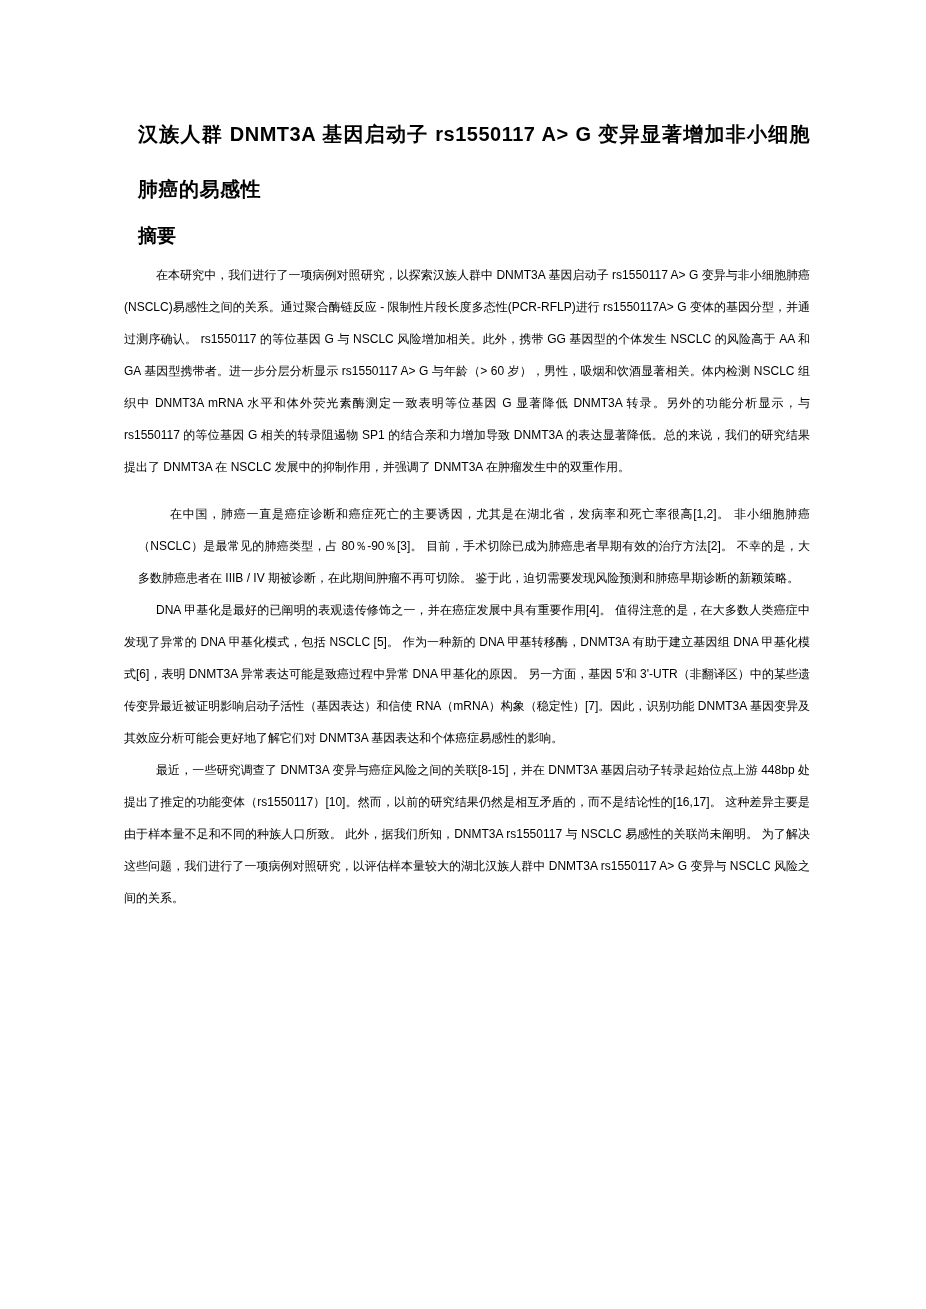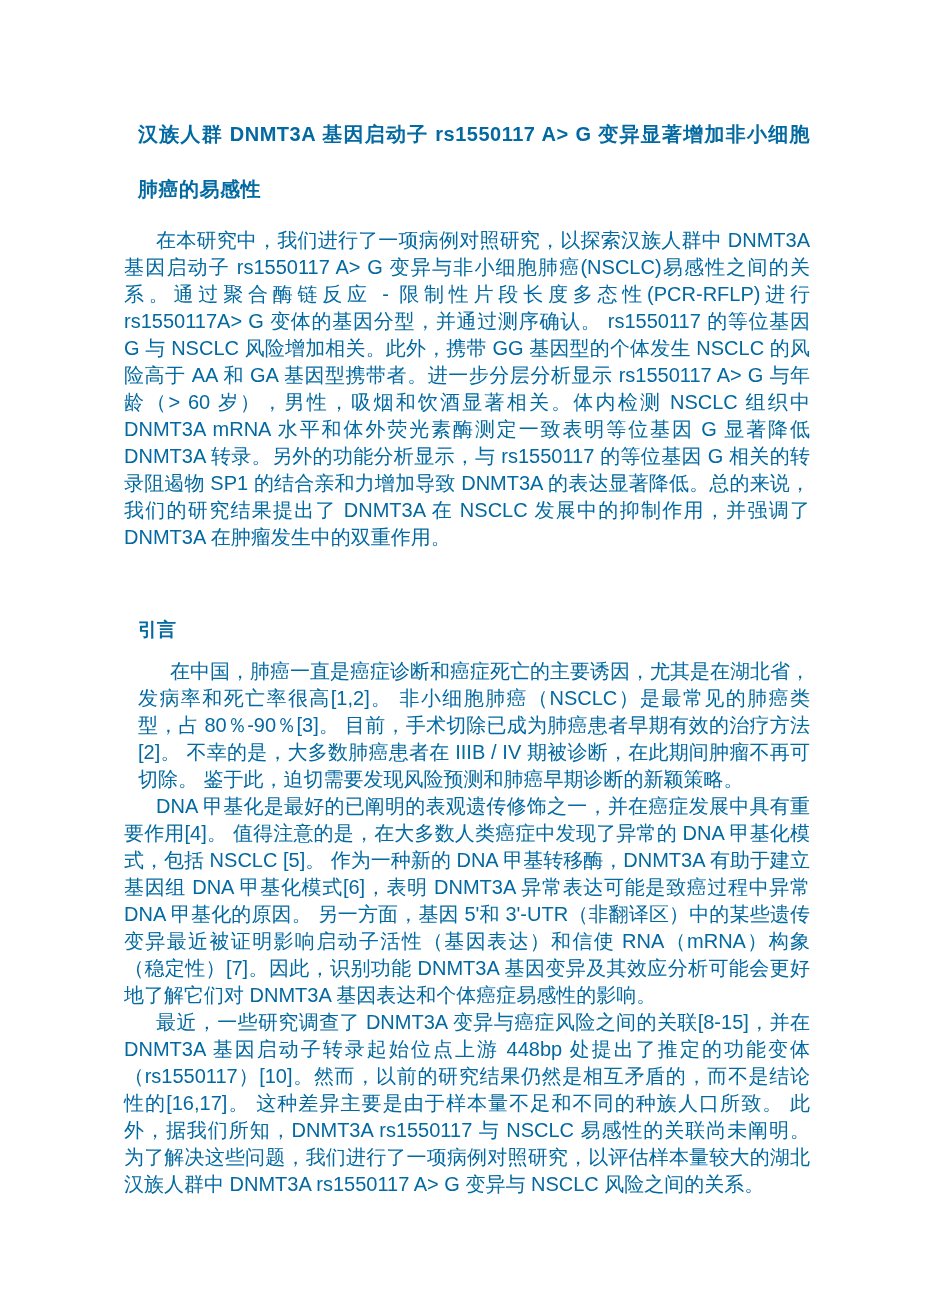--- a/index.html
+++ b/index.html
@@ -8,21 +8,21 @@
     background: #ffffff;
   }
   .page {
     position: relative;
     width: 926px;
     height: 1309px;
     background: #ffffff;
     box-sizing: border-box;
     padding: 107px 116px 0 124px;
     font-family: "Liberation Sans", sans-serif;
-    color: #0369a1;
+    color: #000000;
     overflow: hidden;
   }
   .doc-title {
     margin: 0;
     padding-left: 14px;
     font-size: 20px;
     font-weight: bold;
     line-height: 55px;
     text-align: justify;
     letter-spacing: 0.5px;
@@ -32,45 +32,45 @@
     padding-left: 14px;
     font-size: 19px;
     font-weight: bold;
     line-height: 26px;
   }
   .sec-heading.intro-gap {
     margin-top: 66px;
   }
   .para {
     margin: 0;
-    font-size: 20px;
-    line-height: 27px;
+    font-size: 12px;
+    line-height: 32px;
     text-align: justify;
     text-indent: 32px;
     word-break: break-word;
   }
   .para.after-heading-abstract {
     margin-top: 10px;
   }
   .para.after-heading-intro {
     margin-top: 15px;
     margin-left: 14px;
   }
 </style>
 </head>
 <body>
 
 <div class="page">
 
   <h1 class="doc-title">汉族人群 DNMT3A 基因启动子 rs1550117 A&gt; G 变异显著增加非小细胞肺癌的易感性</h1>
 
+  <h2 class="sec-heading">摘要</h2>
 
   <p class="para after-heading-abstract">在本研究中，我们进行了一项病例对照研究，以探索汉族人群中 DNMT3A 基因启动子 rs1550117 A&gt; G 变异与非小细胞肺癌(NSCLC)易感性之间的关系。通过聚合酶链反应 - 限制性片段长度多态性(PCR-RFLP)进行 rs1550117A&gt; G 变体的基因分型，并通过测序确认。 rs1550117 的等位基因 G 与 NSCLC 风险增加相关。此外，携带 GG 基因型的个体发生 NSCLC 的风险高于 AA 和 GA 基因型携带者。进一步分层分析显示 rs1550117 A&gt; G 与年龄（&gt; 60 岁），男性，吸烟和饮酒显著相关。体内检测 NSCLC 组织中 DNMT3A mRNA 水平和体外荧光素酶测定一致表明等位基因 G 显著降低 DNMT3A 转录。另外的功能分析显示，与 rs1550117 的等位基因 G 相关的转录阻遏物 SP1 的结合亲和力增加导致 DNMT3A 的表达显著降低。总的来说，我们的研究结果提出了 DNMT3A 在 NSCLC 发展中的抑制作用，并强调了 DNMT3A 在肿瘤发生中的双重作用。</p>
 
-  <h2 class="sec-heading intro-gap">引言</h2>
 
   <p class="para after-heading-intro">在中国，肺癌一直是癌症诊断和癌症死亡的主要诱因，尤其是在湖北省，发病率和死亡率很高[1,2]。 非小细胞肺癌（NSCLC）是最常见的肺癌类型，占 80％-90％[3]。 目前，手术切除已成为肺癌患者早期有效的治疗方法[2]。 不幸的是，大多数肺癌患者在 IIIB / IV 期被诊断，在此期间肿瘤不再可切除。 鉴于此，迫切需要发现风险预测和肺癌早期诊断的新颖策略。</p>
 
   <p class="para">DNA 甲基化是最好的已阐明的表观遗传修饰之一，并在癌症发展中具有重要作用[4]。 值得注意的是，在大多数人类癌症中发现了异常的 DNA 甲基化模式，包括 NSCLC [5]。 作为一种新的 DNA 甲基转移酶，DNMT3A 有助于建立基因组 DNA 甲基化模式[6]，表明 DNMT3A 异常表达可能是致癌过程中异常 DNA 甲基化的原因。 另一方面，基因 5'和 3'-UTR（非翻译区）中的某些遗传变异最近被证明影响启动子活性（基因表达）和信使 RNA（mRNA）构象（稳定性）[7]。因此，识别功能 DNMT3A 基因变异及其效应分析可能会更好地了解它们对 DNMT3A 基因表达和个体癌症易感性的影响。</p>
 
   <p class="para">最近，一些研究调查了 DNMT3A 变异与癌症风险之间的关联[8-15]，并在 DNMT3A 基因启动子转录起始位点上游 448bp 处提出了推定的功能变体（rs1550117）[10]。然而，以前的研究结果仍然是相互矛盾的，而不是结论性的[16,17]。 这种差异主要是由于样本量不足和不同的种族人口所致。 此外，据我们所知，DNMT3A rs1550117 与 NSCLC 易感性的关联尚未阐明。 为了解决这些问题，我们进行了一项病例对照研究，以评估样本量较大的湖北汉族人群中 DNMT3A rs1550117 A&gt; G 变异与 NSCLC 风险之间的关系。</p>
 
 </div>
 
 </body></html>

